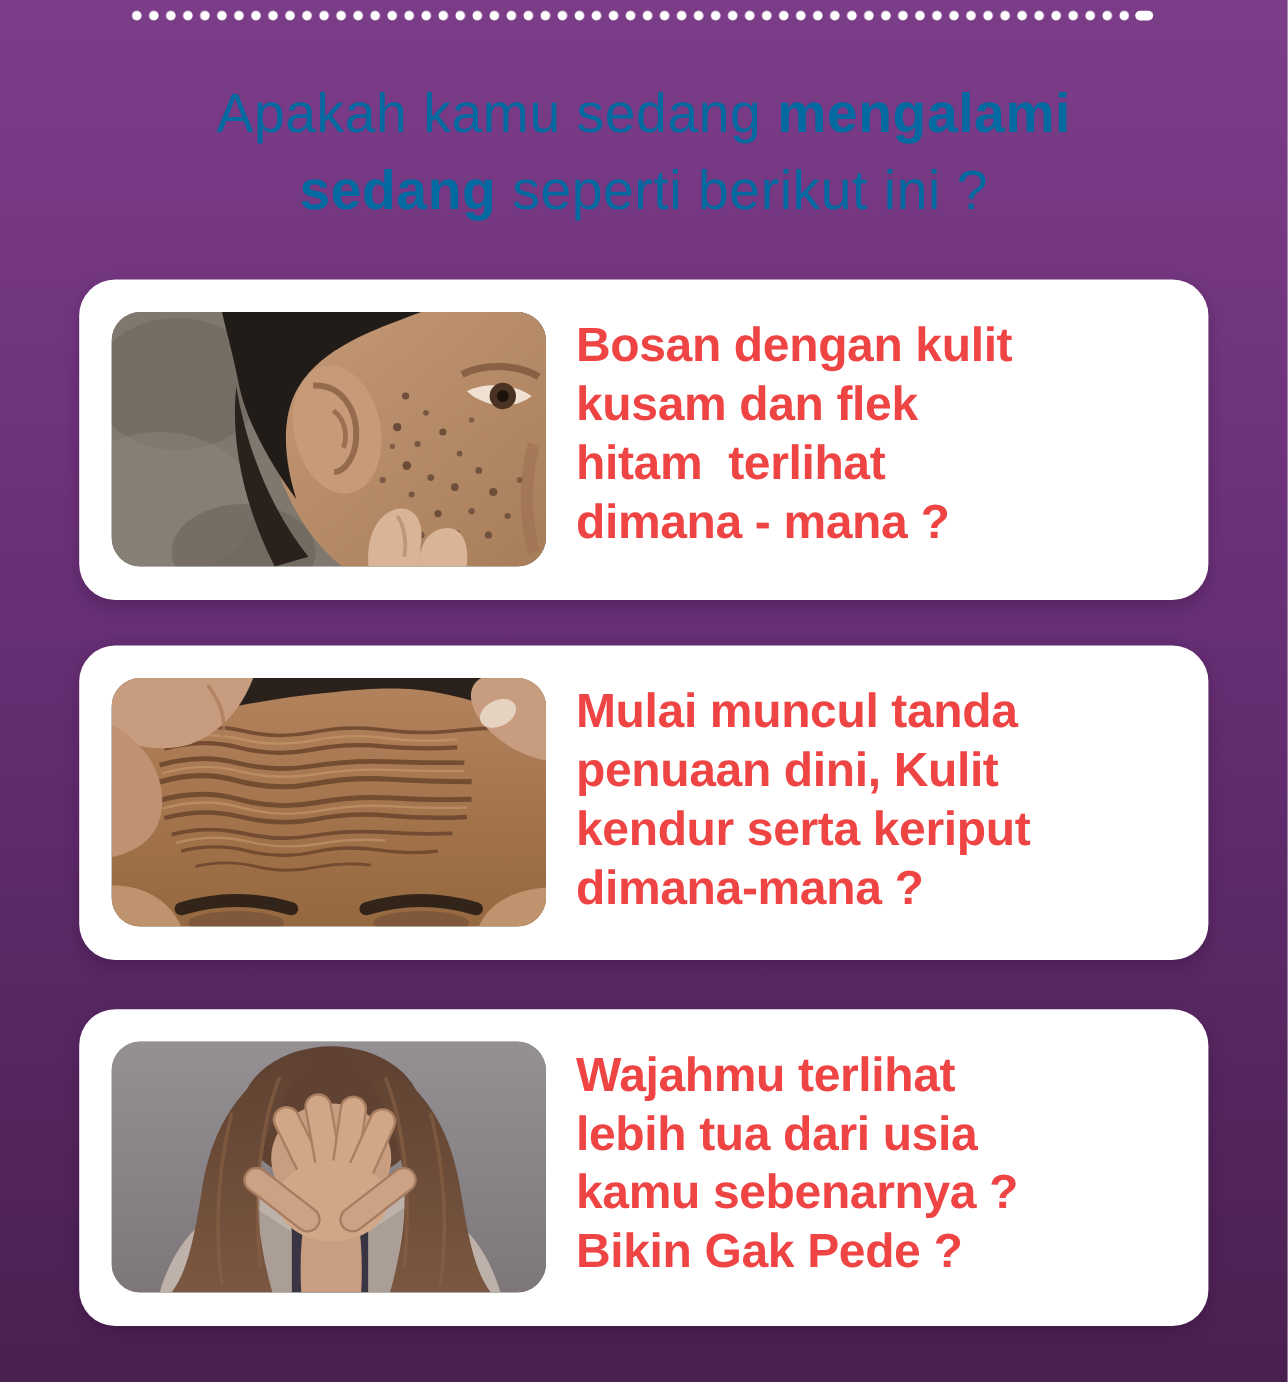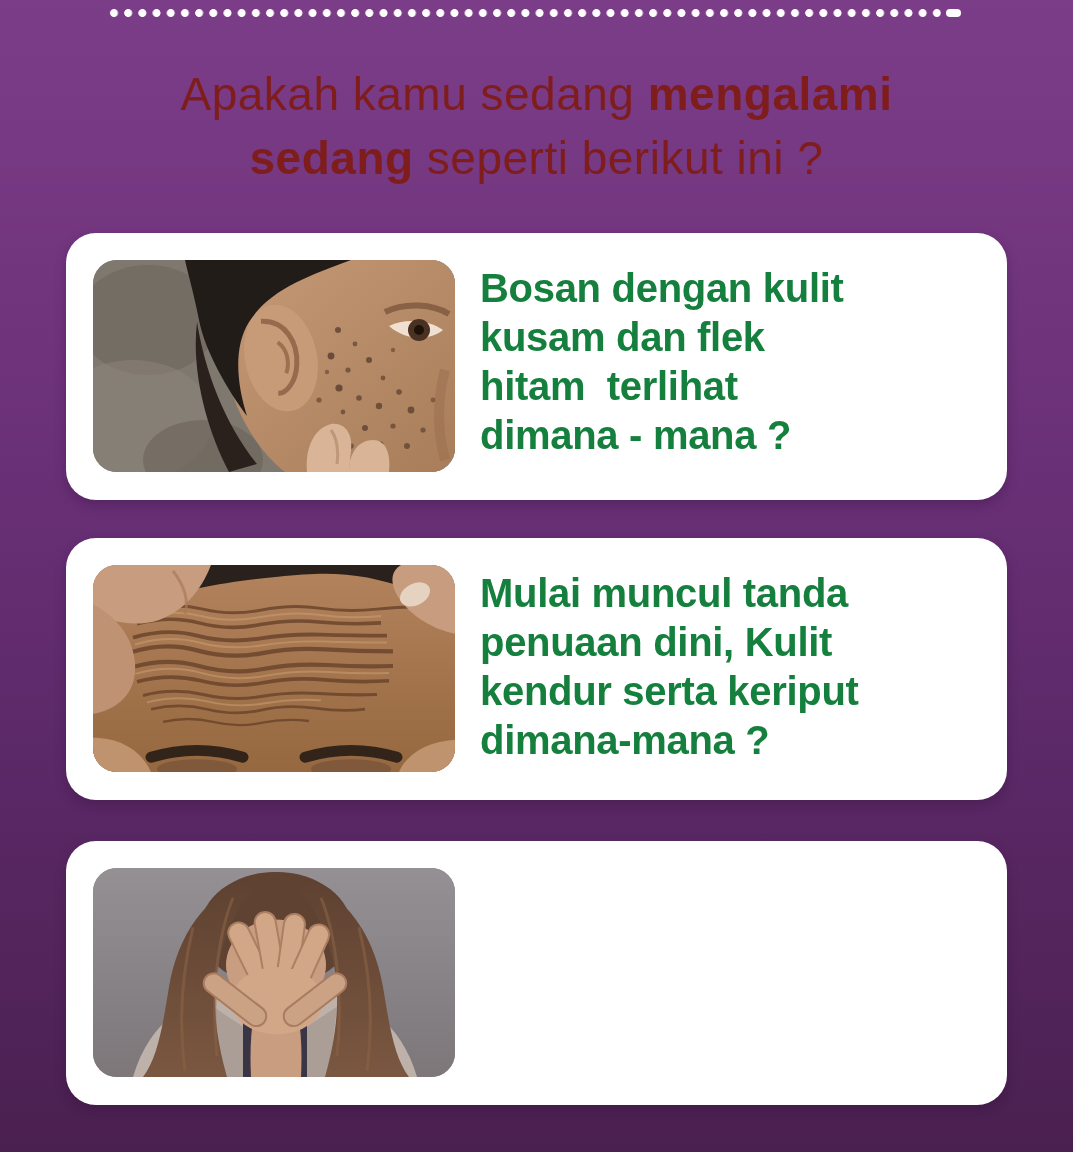--- a/index.html
+++ b/index.html
@@ -12,39 +12,39 @@
     position:absolute;left:108px;top:7px;width:833px;height:12px;
     background-image:radial-gradient(circle at 6px 6px,#ffffff 3.6px,rgba(255,255,255,0) 4.3px);
     background-size:14.2px 12px;background-repeat:repeat-x;
   }
   .dots::after{
     content:"";position:absolute;right:-20px;top:2px;width:15px;height:8px;
     border-radius:4px;background:#ffffff;
   }
   .headline{
     position:absolute;left:0;top:62px;width:1073px;
-    text-align:center;color:#7f1d1d;
+    text-align:center;color:#0369a1;
     font-size:46px;line-height:64px;font-weight:400;letter-spacing:.5px;
   }
   .headline b{font-weight:700;}
   .card{
     position:absolute;left:66px;width:941px;background:#ffffff;border-radius:30px;
     box-shadow:0 5px 12px rgba(40,10,45,.28);
   }
   .card-1{top:233px;height:267px;}
   .card-2{top:538px;height:262px;}
   .card-3{top:841px;height:264px;}
   .photo{
     position:absolute;left:27px;top:27px;bottom:28px;width:362px;
     border-radius:24px;overflow:hidden;background:#807970;
   }
   .photo svg{display:block;width:100%;height:100%;}
   .card-text{
     position:absolute;left:414px;top:31px;right:28px;
-    color:#15803d;font-weight:700;font-size:40px;line-height:49px;
+    color:#ef4444;font-weight:700;font-size:40px;line-height:49px;
     letter-spacing:-.3px;white-space:pre-wrap;
   }
 </style>
 </head>
 <body>
 
 <div class="dots"></div>
 
 <div class="headline">
   <span>Apakah kamu sedang </span><b>mengalami</b><br>
@@ -196,13 +196,17 @@
         <rect x="186" y="46" width="21" height="92" rx="10.5" transform="rotate(8 196 92)"></rect>
         <rect x="202" y="54" width="21" height="86" rx="10.5" transform="rotate(24 212 97)"></rect>
       </g>
       <ellipse cx="184" cy="134" rx="46" ry="34" fill="#d2a788"></ellipse>
       <g fill="#cba283" stroke="#a87c60" stroke-width="2">
         <rect x="132" y="96" width="20" height="74" rx="10" transform="rotate(-52 142 133)"></rect>
         <rect x="212" y="96" width="20" height="74" rx="10" transform="rotate(52 222 133)"></rect>
       </g>
     </svg>
   </div>
+  <div class="card-text">Wajahmu terlihat
+lebih tua dari usia
+kamu sebenarnya ?
+Bikin Gak Pede ?</div>
 </div>
 
 </body></html>

